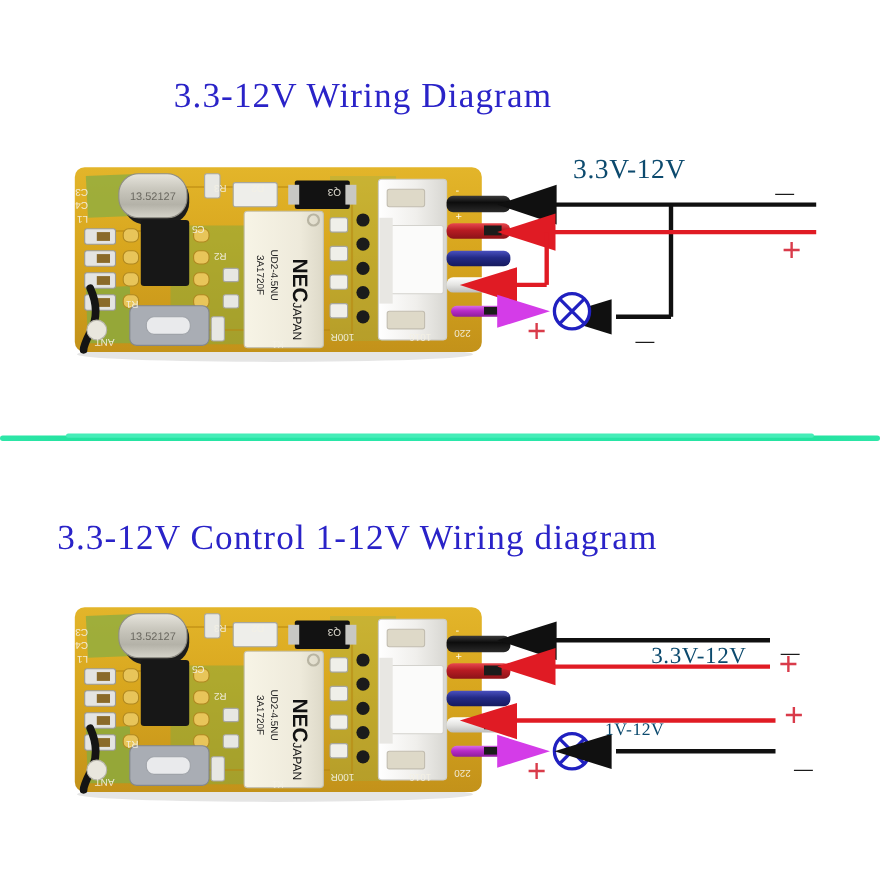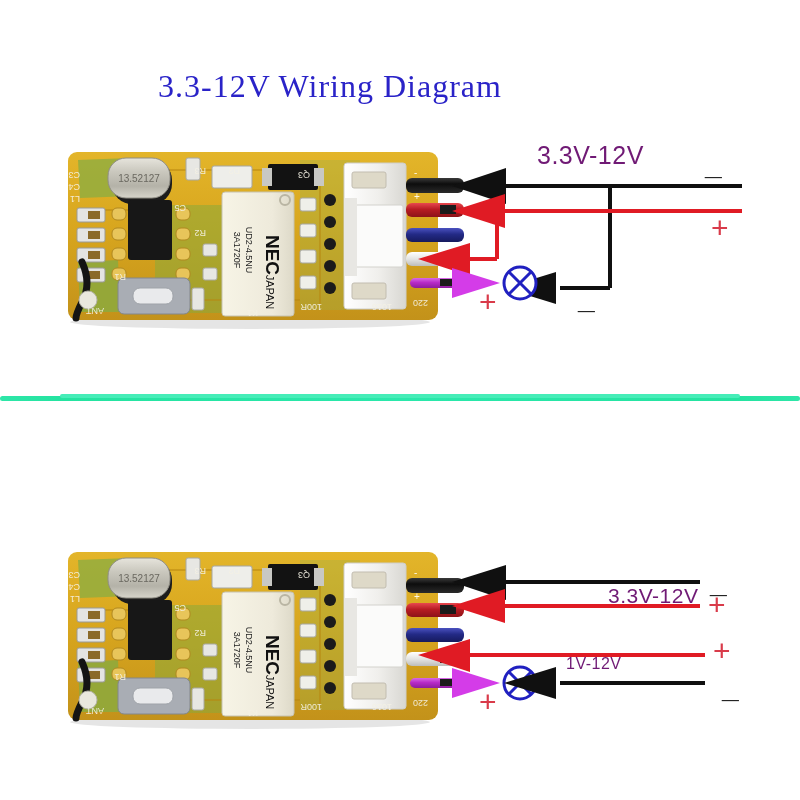--- a/index.html
+++ b/index.html
@@ -8,22 +8,22 @@
   .stage{position:absolute;left:0;top:0;width:800px;height:800px;}
   .title{position:absolute;color:#2a23c8;font-family:"Liberation Serif",serif;
          letter-spacing:1px;white-space:nowrap;}
   #title-top{left:158px;top:68px;font-size:32px;}
   #title-bottom{left:52px;top:470px;font-size:32px;}
   .divider{position:absolute;left:0;top:396px;width:800px;height:5px;
            background:linear-gradient(to right,#2ee6a8 0%,#24e3a0 8%,#2ae8ab 50%,#24e3a0 92%,#2ee6a8 100%);
            border-radius:3px;}
   .divider::after{content:"";position:absolute;left:60px;top:-2px;width:680px;height:4px;
            background:#46edb8;border-radius:3px;}
-  .lbl{position:absolute;color:#701a75;font-family:Liberation Sans, sans-serif;
-       white-space:nowrap;font-size:25px;letter-spacing:0.5px;margin-left:16px;}
+  .lbl{position:absolute;color:#0c4a6e;font-family:Liberation Serif, serif;
+       white-space:nowrap;font-size:25px;letter-spacing:0.5px;}
   .sign{position:absolute;font-family:"Liberation Sans",sans-serif;
         white-space:nowrap;line-height:1;}
   .sign-minus{color:#1a1a1a;font-size:30px;font-weight:600;}
   .sign-plus{color:#d93b4a;font-size:30px;font-weight:500;}
   svg{display:block;}
   .wiresvg{position:absolute;left:0;top:0;pointer-events:none;}
 </style>
 </head>
 <body>
 
@@ -386,20 +386,21 @@
       <polygon points="504,683 556,667 556,699" fill="#101010"></polygon>
     </g>
   </svg>
 
   <div class="lbl" id="lbl-top-supply" style="left:521px;top:141px;">3.3V-12V</div>
   <div class="sign sign-minus" style="left:705px;top:150px;">_</div>
   <div class="sign sign-plus" style="left:711px;top:213px;">+</div>
   <div class="sign sign-plus" style="left:479px;top:287px;">+</div>
   <div class="sign sign-minus" style="left:578px;top:284px;">_</div>
 
+  <div class="title" id="title-bottom">3.3-12V Control 1-12V Wiring diagram</div>
 
   <div class="lbl" style="left:592px;top:584px;font-size:21px;">3.3V-12V</div>
   <div class="sign sign-minus" style="left:710px;top:568px;">_</div>
   <div class="sign sign-plus" style="left:708px;top:590px;">+</div>
 
   <div class="lbl" style="left:550px;top:655px;font-size:16px;">1V-12V</div>
   <div class="sign sign-plus" style="left:713px;top:636px;">+</div>
   <div class="sign sign-minus" style="left:722px;top:673px;">_</div>
   <div class="sign sign-plus" style="left:479px;top:687px;">+</div>
 

